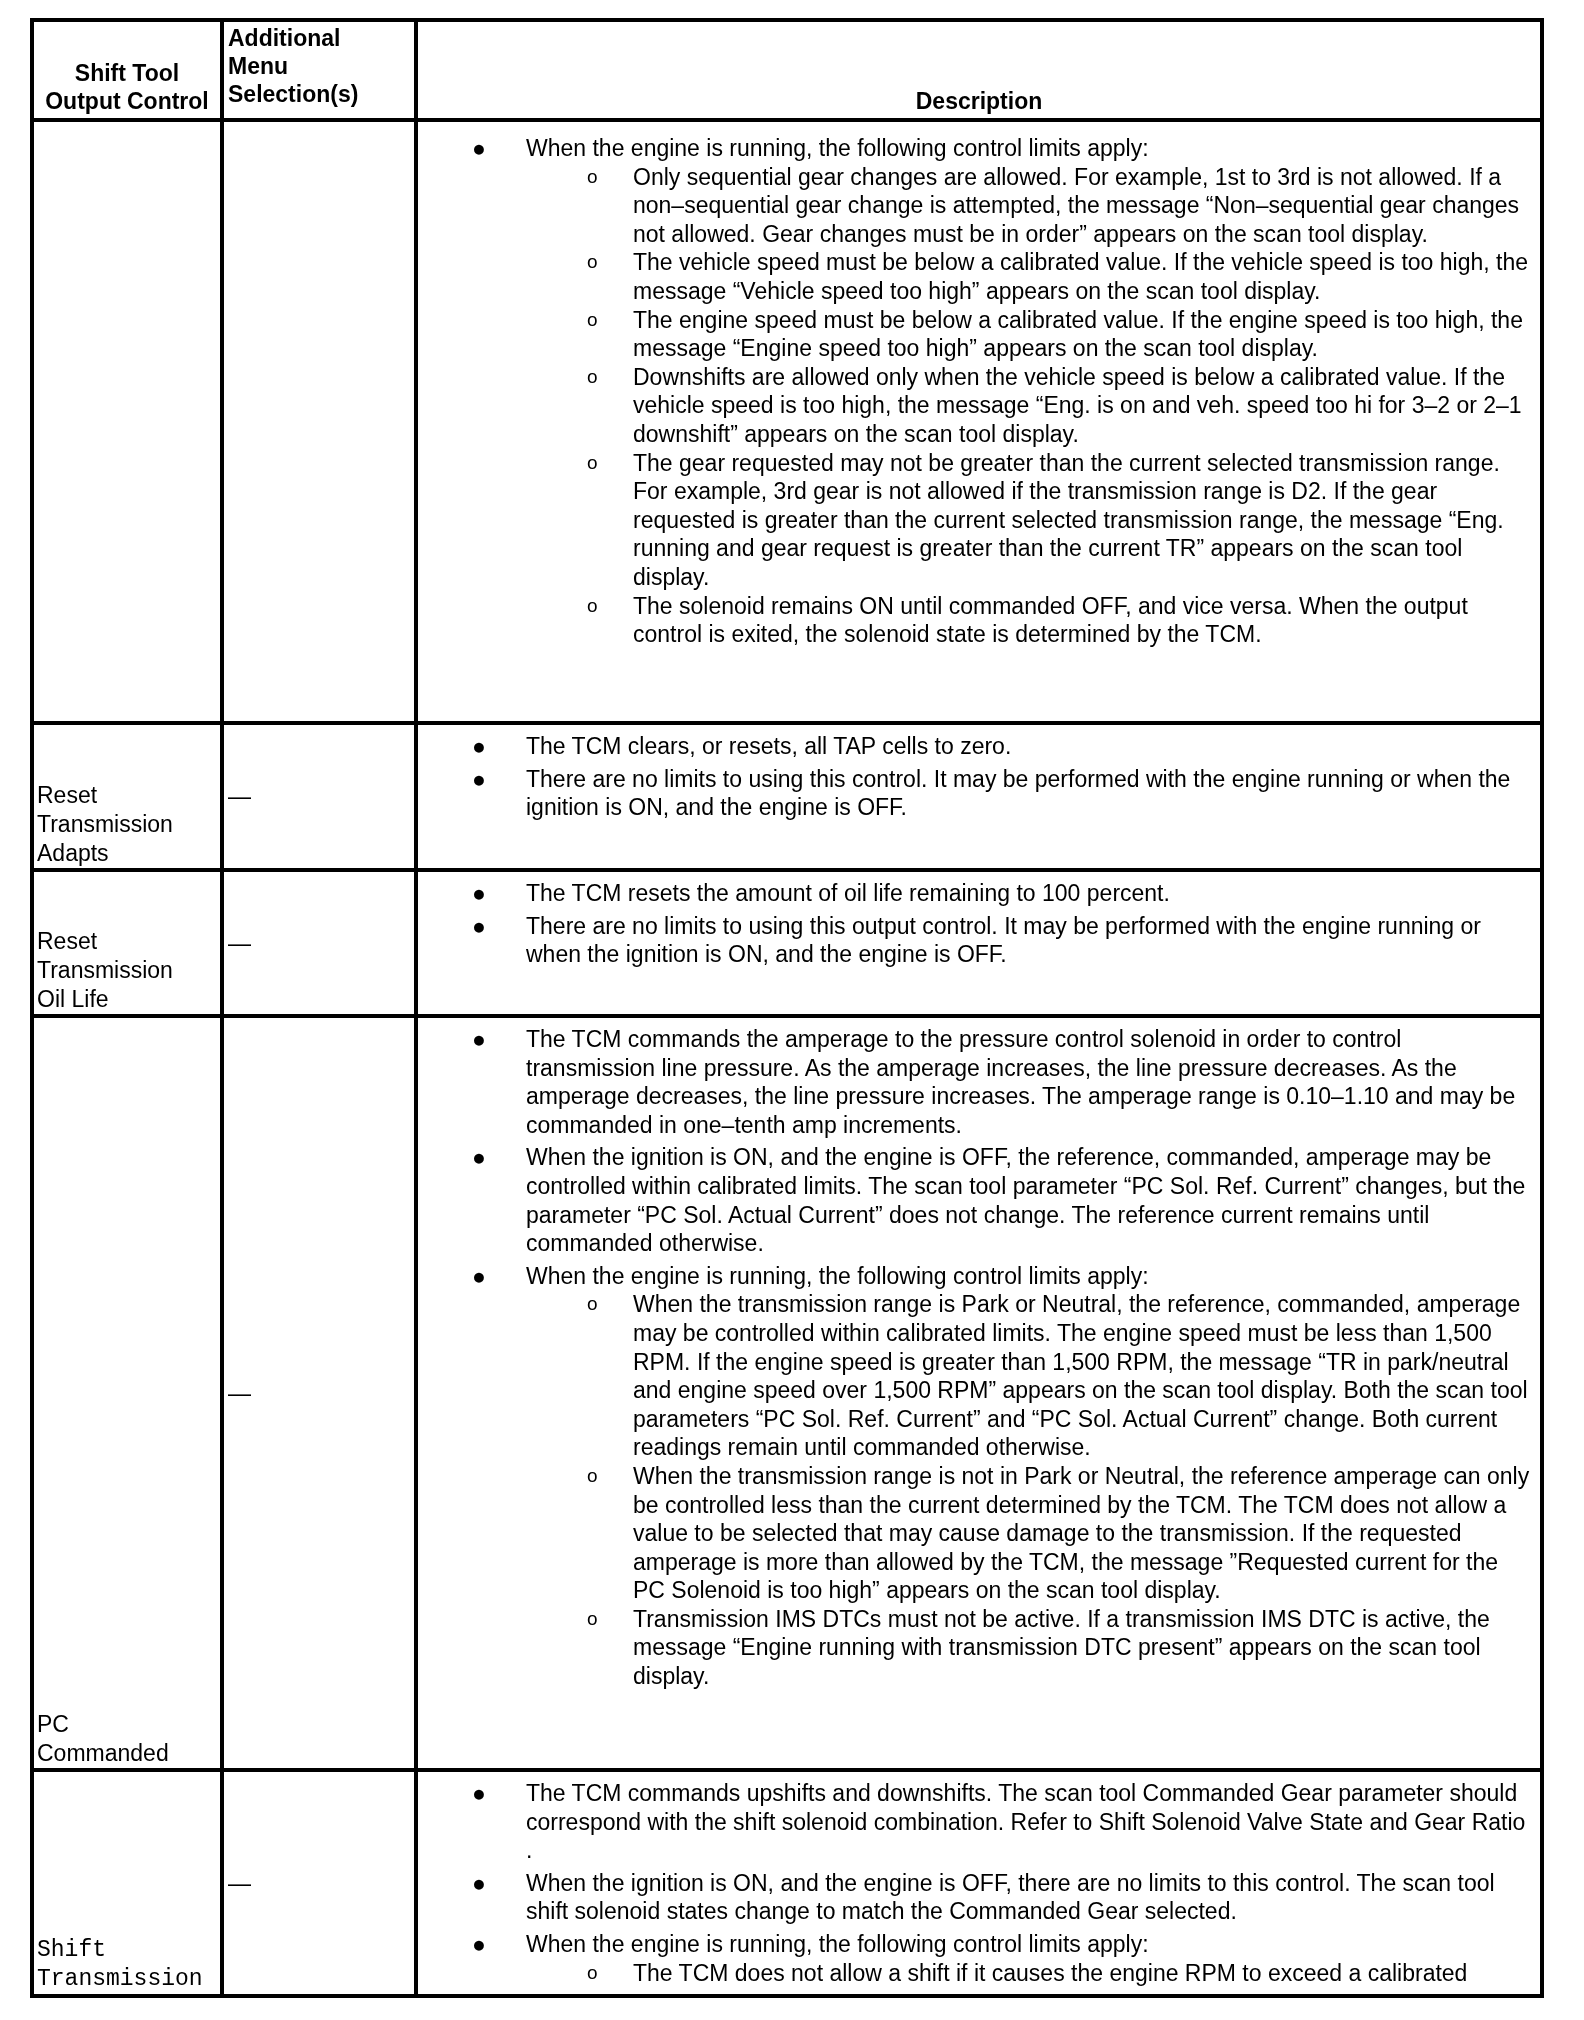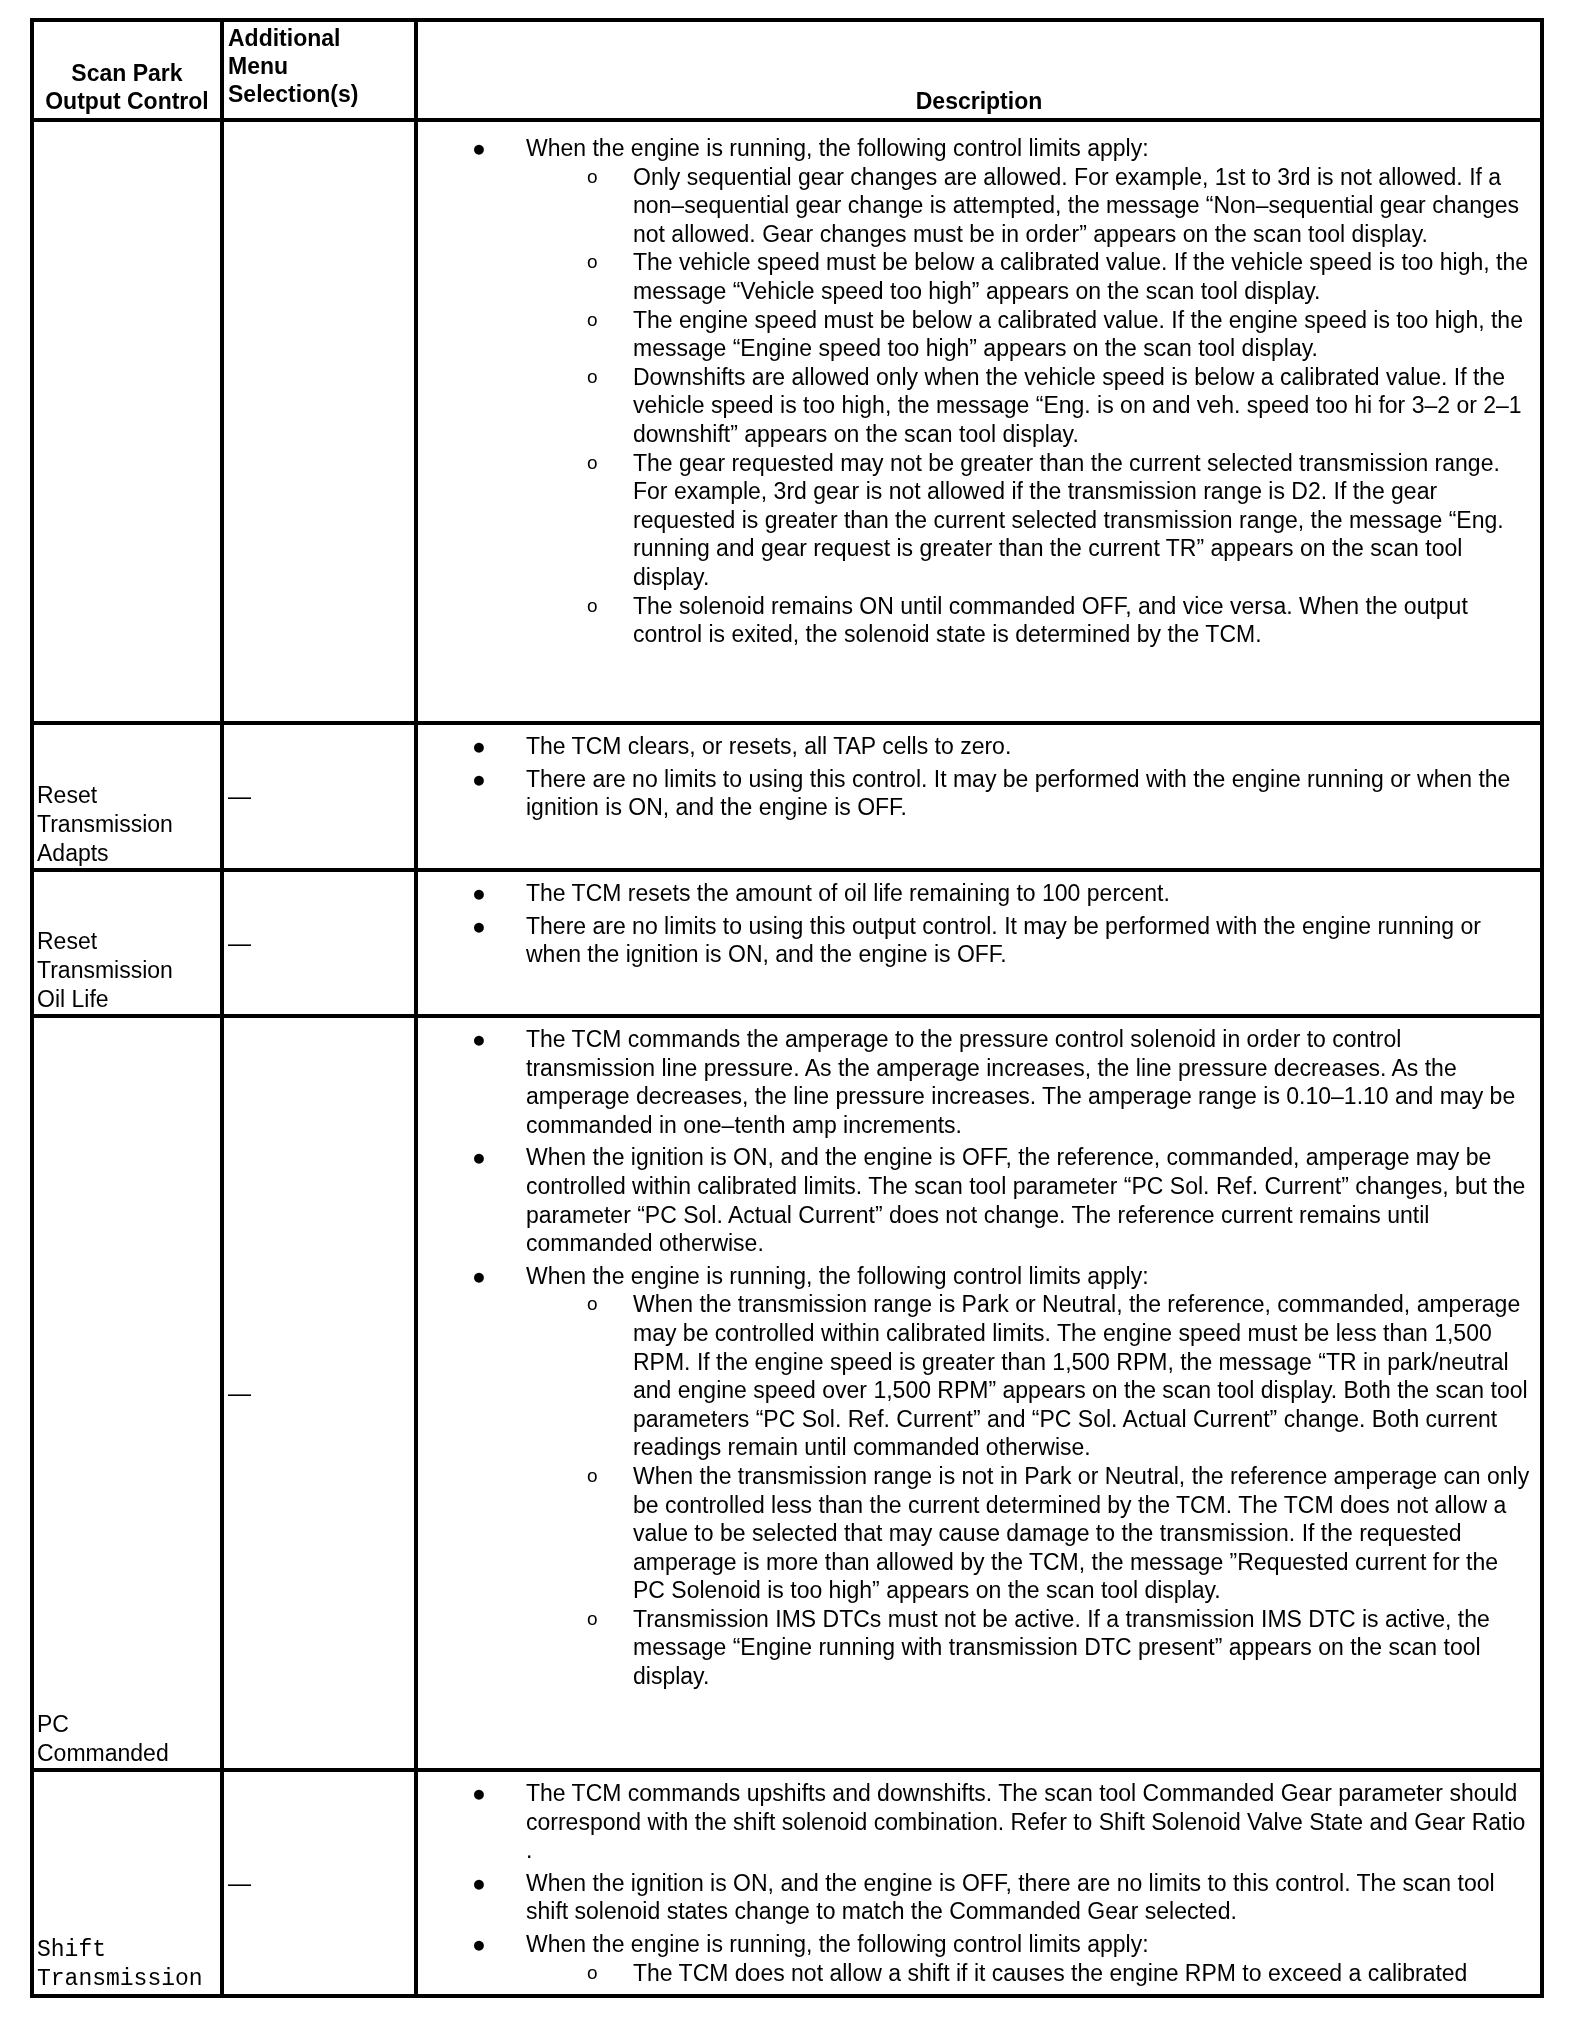--- a/index.html
+++ b/index.html
@@ -32,21 +32,21 @@
   ul.l2 > li > .sub { left: 159px; }
 </style>
 </head>
 <body>
 
 <div class="tbl">
 
   <div class="row hdr" style="top:0; height:100px;">
     <div class="cell c1">
       <div>
-        <div>Scan Park</div>
+        <div>Shift Tool</div>
         <div>Output Control</div>
       </div>
     </div>
     <div class="cell c2">
       <div>Additional</div>
       <div>Menu</div>
       <div>Selection(s)</div>
     </div>
     <div class="cell c3">
       <span>Description</span>

